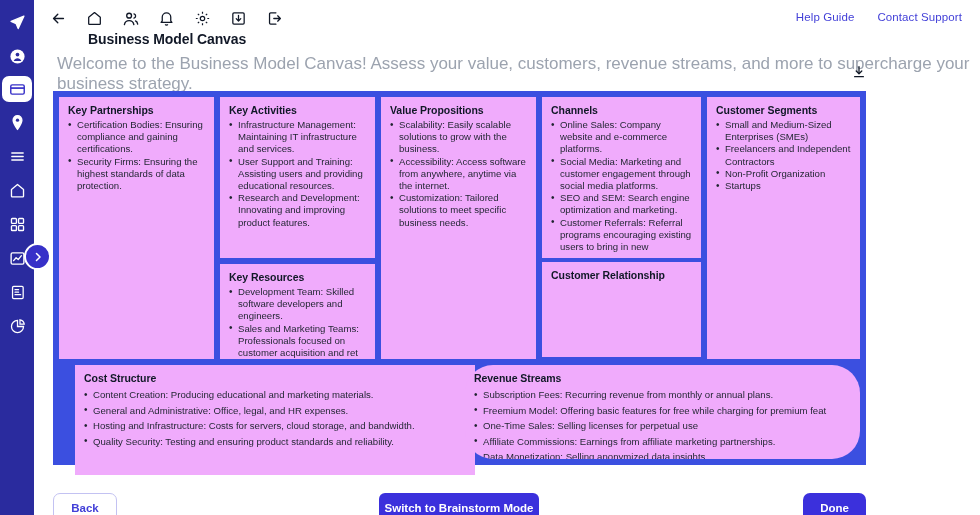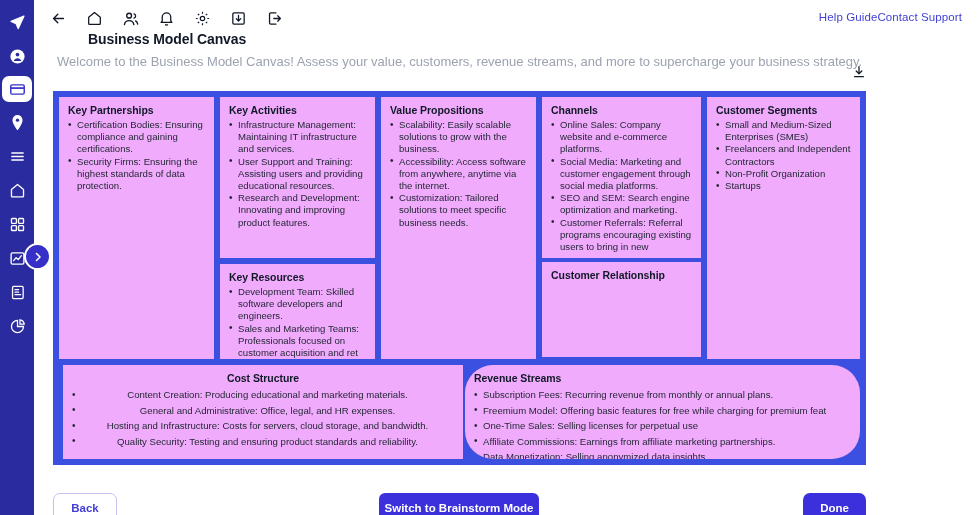--- a/index.html
+++ b/index.html
@@ -41,35 +41,35 @@
 
   
   .toolbar {
     position: absolute; left: 48px; top: 8px;
     display: flex; align-items: center; gap: 15px;
   }
   .tb-icon { width: 21px; height: 21px; display:flex; align-items:center; justify-content:center; }
 
   .header-links {
     position: absolute; right: 18px; top: 11px;
-    display: flex; align-items: flex-end; 
+    display: flex; align-items: flex-end; gap: 23px;
   }
   .header-link {
     font-size: 11.5px; color: #4340D8; letter-spacing: 0.1px;
   }
 
   .page-title {
     position: absolute; left: 56px; top: 31px;
     font-size: 14px; font-weight: bold; color: #111827;
     letter-spacing: -0.1px;
     padding-left: 32px;
   }
   .page-subtitle {
     position: absolute; left: 57px; top: 54px;
-    font-size: 13px; color: #9CA3AF;
+    font-size: 17px; color: #9CA3AF;
   }
   .download-btn {
     position: absolute; left: 851px; top: 64px;
     width: 16px; height: 16px;
     display: flex; align-items: center; justify-content: center;
   }
 
   
   .canvas {
     position: absolute; left: 53px; top: 91px;
@@ -102,21 +102,21 @@
   .cell.wide li { line-height: 15.5px; }
 
   
   #cell-key-partnerships   { left: 0px;   top: 0px;   width: 155px; height: 262px; }
   #cell-key-activities     { left: 161px; top: 0px;   width: 155px; height: 161px; }
   #cell-key-resources      { left: 161px; top: 167px; width: 155px; height: 95px;  }
   #cell-value-propositions { left: 322px; top: 0px;   width: 155px; height: 262px; }
   #cell-channels           { left: 483px; top: 0px;   width: 159px; height: 161px; }
   #cell-customer-relationship { left: 483px; top: 165px; width: 159px; height: 95px; }
   #cell-customer-segments  { left: 648px; top: 0px;   width: 153px; height: 262px; }
-  #cell-cost-structure     { left: 4px;   top: 268px; width: 400px; height: 94px; text-align: center; }
+  #cell-cost-structure     { left: 16px;   top: 268px; width: 400px; height: 110px; }
   #cell-revenue-streams    { left: 406px; top: 268px; width: 395px; height: 94px; border-radius: 28px; }
 
   
   .btn-back {
     position: absolute; left: 53px; top: 493px;
     width: 64px; height: 30px;
     border: 1px solid #C3C2F2; border-radius: 7px;
     background: #ffffff; color: #4340D8;
     font-size: 11.5px; font-weight: bold;
     display: flex; align-items: center; justify-content: center;

